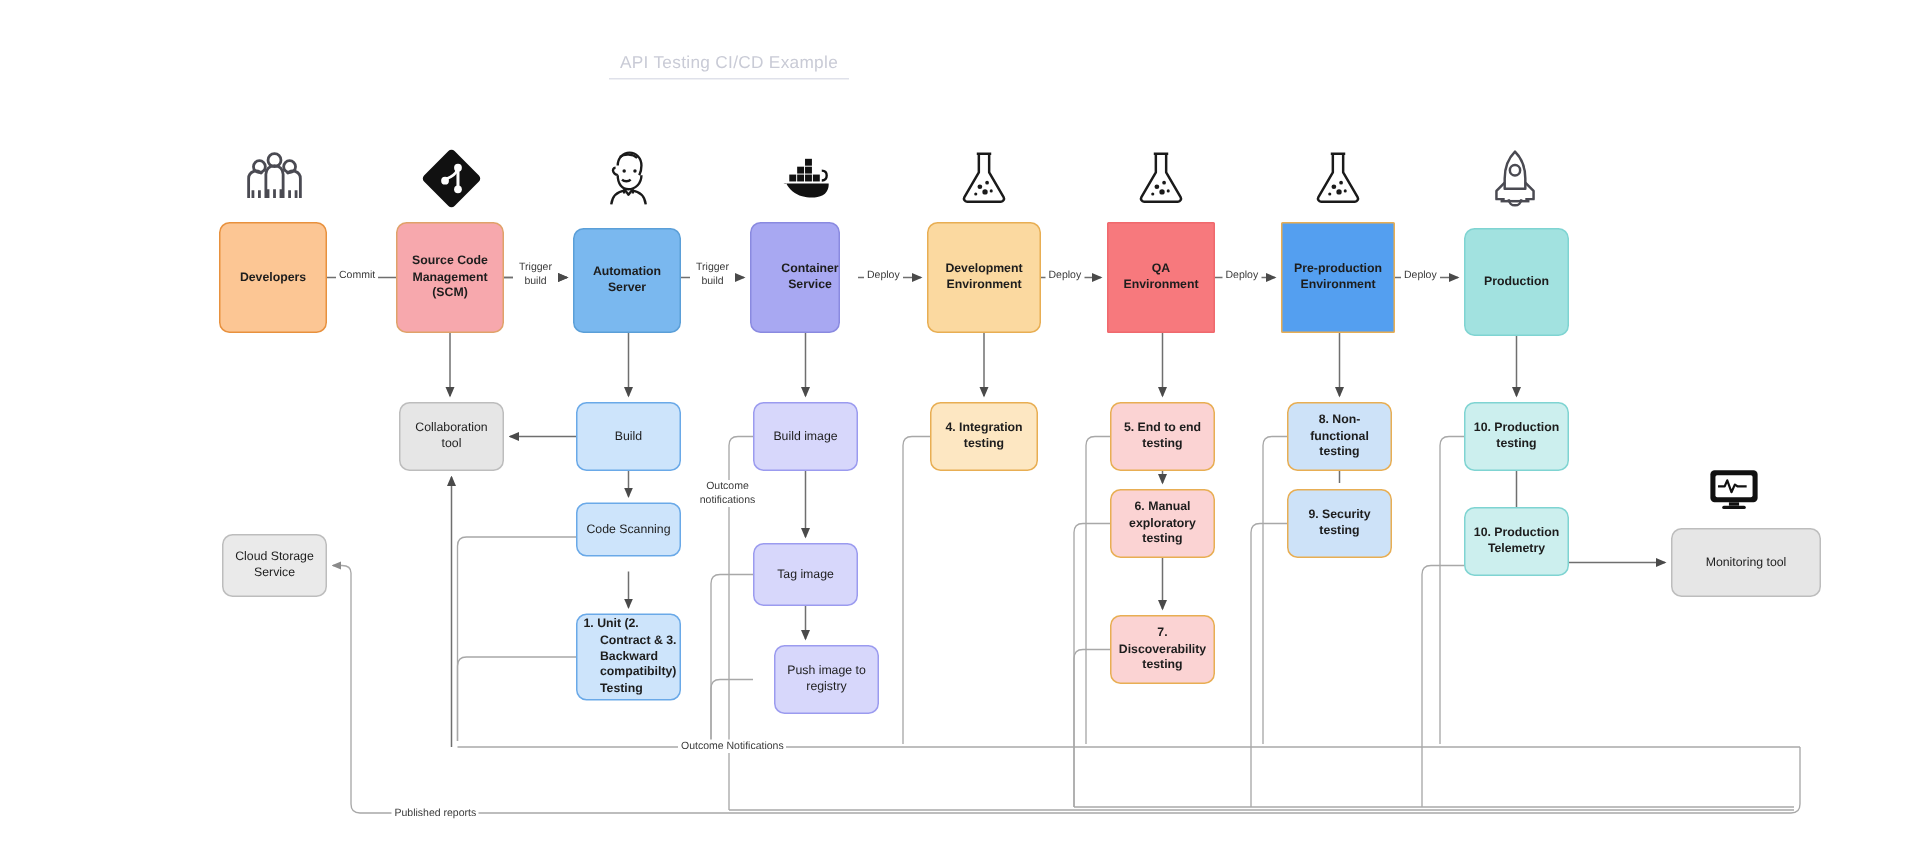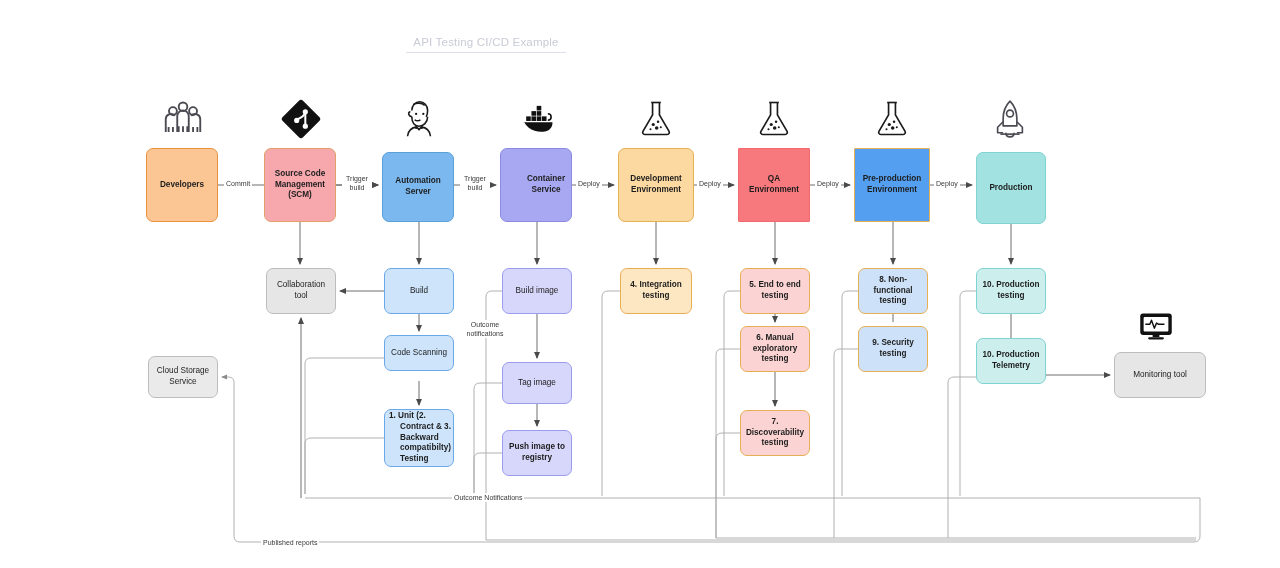--- a/index.html
+++ b/index.html
@@ -222,21 +222,21 @@
   <div id="node-layer">
       <div class="node" style="left: 146px; top: 148px; width: 72px; height: 74px; background: rgb(252, 198, 148); border: 1px solid rgb(232, 145, 62);">
         <span>Developers</span>
       </div>
       <div class="node" style="left: 264px; top: 148px; width: 72px; height: 74px; background: rgb(247, 168, 173); border: 1px solid rgb(224, 162, 106);">
         <span>Source Code Management (SCM)</span>
       </div>
       <div class="node" style="left: 382px; top: 152px; width: 72px; height: 70px; background: rgb(122, 184, 239); border: 1px solid rgb(91, 159, 216); text-align: center;">
         <span>Automation Server</span>
       </div>
-      <div class="node" style="left: 500px; top: 148px; width: 72px; height: 74px; background: rgb(168, 168, 242); border: 1px solid rgb(138, 138, 224); padding-left: 24px;">
+      <div class="node" style="left: 500px; top: 148px; width: 60px; height: 74px; background: rgb(168, 168, 242); border: 1px solid rgb(138, 138, 224); padding-left: 24px;">
         <span>Container Service</span>
       </div>
       <div class="node" style="left: 618px; top: 148px; width: 76px; height: 74px; background: rgb(251, 217, 160); border: 1px solid rgb(232, 174, 83);">
         <span>Development Environment</span>
       </div>
       <div class="node sq" style="left: 738px; top: 148px; width: 72px; height: 74px; background: rgb(247, 121, 125); border: 1px solid rgb(240, 105, 109);">
         <span>QA Environment</span>
       </div>
       <div class="node sq" style="left: 854px; top: 148px; width: 76px; height: 74px; background: rgb(84, 159, 240); border: 1px solid rgb(232, 174, 83);">
         <span>Pre-production Environment</span>
@@ -255,21 +255,21 @@
       </div>
       <div class="node left" style="left: 384px; top: 409px; width: 70px; height: 58px; background: rgb(205, 228, 251); border: 1px solid rgb(106, 169, 232);">
         <span class="hang">1. Unit (2. Contract &amp; 3. Backward compatibilty) Testing</span>
       </div>
       <div class="node plain" style="left: 502px; top: 268px; width: 70px; height: 46px; background: rgb(215, 215, 251); border: 1px solid rgb(155, 155, 239);">
         <span>Build image</span>
       </div>
       <div class="node plain" style="left: 502px; top: 362px; width: 70px; height: 42px; background: rgb(215, 215, 251); border: 1px solid rgb(155, 155, 239);">
         <span>Tag image</span>
       </div>
-      <div class="node plain" style="left: 502px; top: 430px; width: 70px; height: 46px; background: rgb(215, 215, 251); border: 1px solid rgb(155, 155, 239); font-weight: bold;">
+      <div class="node plain" style="left: 516px; top: 430px; width: 70px; height: 46px; background: rgb(215, 215, 251); border: 1px solid rgb(155, 155, 239);">
         <span>Push image to registry</span>
       </div>
       <div class="node" style="left: 620px; top: 268px; width: 72px; height: 46px; background: rgb(253, 231, 194); border: 1px solid rgb(232, 174, 83);">
         <span>4. Integration testing</span>
       </div>
       <div class="node" style="left: 740px; top: 268px; width: 70px; height: 46px; background: rgb(251, 211, 211); border: 1px solid rgb(232, 174, 83);">
         <span>5. End to end testing</span>
       </div>
       <div class="node" style="left: 740px; top: 326px; width: 70px; height: 46px; background: rgb(251, 211, 211); border: 1px solid rgb(232, 174, 83);">
         <span>6. Manual exploratory testing</span>
@@ -285,21 +285,21 @@
       </div>
       <div class="node" style="left: 976px; top: 268px; width: 70px; height: 46px; background: rgb(204, 239, 238); border: 1px solid rgb(127, 212, 210);">
         <span>10. Production testing</span>
       </div>
       <div class="node" style="left: 976px; top: 338px; width: 70px; height: 46px; background: rgb(204, 239, 238); border: 1px solid rgb(127, 212, 210);">
         <span>10. Production Telemetry</span>
       </div>
       <div class="node plain" style="left: 148px; top: 356px; width: 70px; height: 42px; background: rgb(234, 234, 234); border: 1px solid rgb(189, 189, 189);">
         <span>Cloud Storage Service</span>
       </div>
-      <div class="node plain" style="left: 1114px; top: 352px; width: 92px; height: 46px; background: rgb(230, 230, 230); border: 1px solid rgb(189, 189, 189);">
+      <div class="node plain" style="left: 1114px; top: 352px; width: 100px; height: 46px; background: rgb(230, 230, 230); border: 1px solid rgb(189, 189, 189);">
         <span>Monitoring tool</span>
       </div>
     </div>
   <div id="label-layer">
       <div class="elabel" style="left: 224px; top: 179px;">Commit</div>
       <div class="elabel two" style="left: 342px; top: 174px;">Trigger build</div>
       <div class="elabel two" style="left: 460px; top: 174px;">Trigger build</div>
       <div class="elabel" style="left: 576px; top: 179px;">Deploy</div>
       <div class="elabel" style="left: 697px; top: 179px;">Deploy</div>
       <div class="elabel" style="left: 815px; top: 179px;">Deploy</div>

